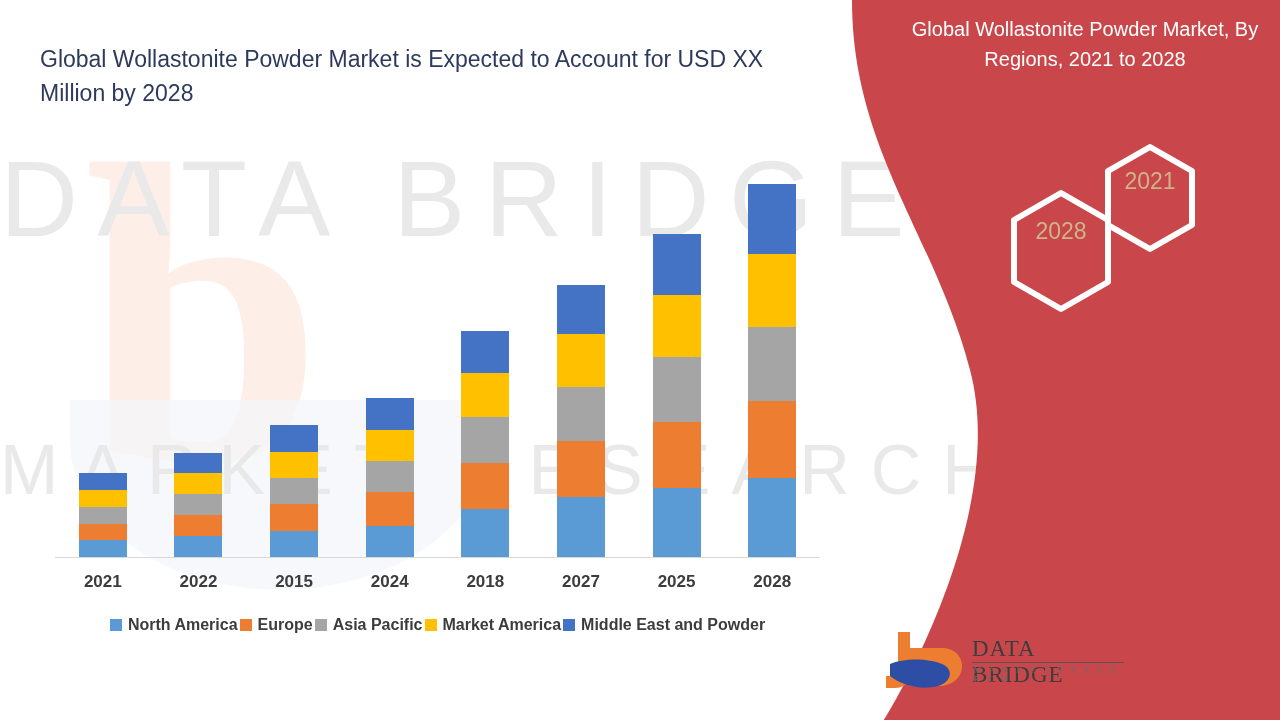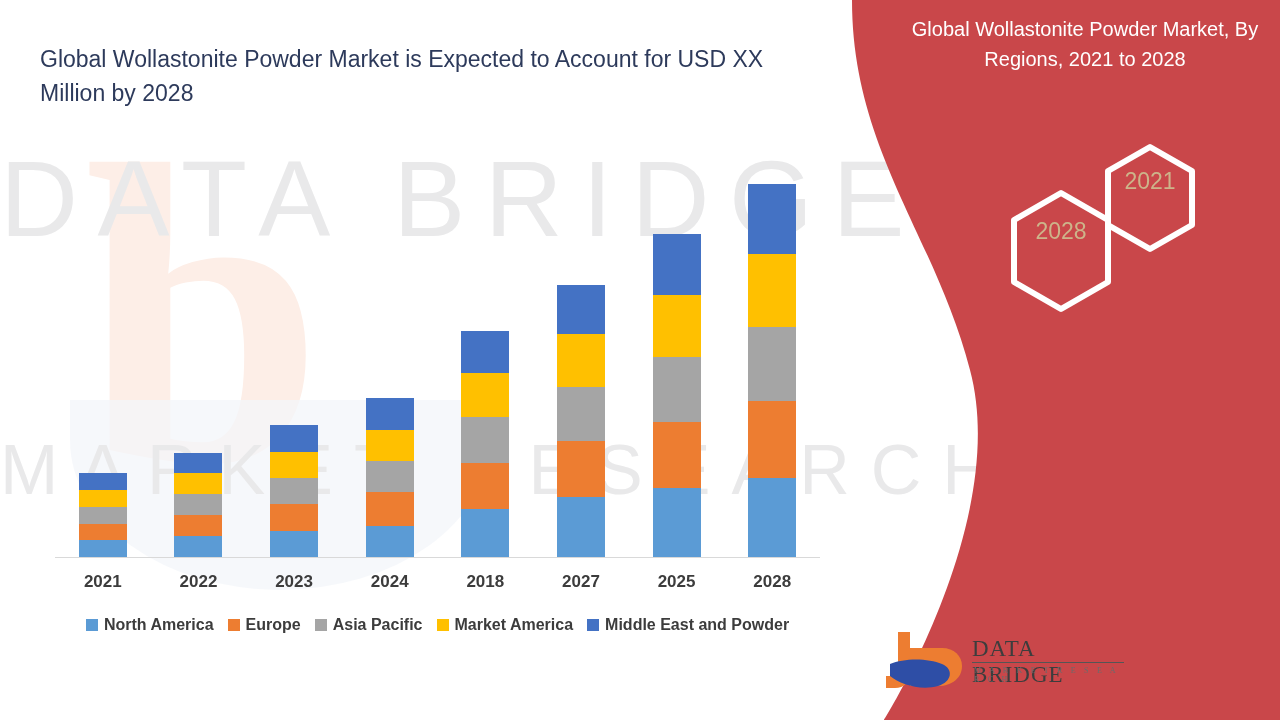--- a/index.html
+++ b/index.html
@@ -48,21 +48,21 @@
   .seg{width:100%;}
 
   .xlabels{
     position:absolute;left:55px;top:572px;width:765px;height:28px;
     display:flex;justify-content:space-around;
   }
   .xlabel{width:95px;text-align:center;color:#3c3c3c;font-size:17px;font-weight:700;}
 
   .legend{
     position:absolute;left:55px;top:616px;width:765px;
-    display:flex;justify-content:center;align-items:center;gap:14px;
+    display:flex;justify-content:center;align-items:center;gap:2px;
   }
   .legend-item{display:flex;align-items:center;gap:6px;}
   .legend-swatch{width:12px;height:12px;display:inline-block;}
   .legend-label{color:#3c3c3c;font-size:16px;font-weight:700;white-space:nowrap;}
 
   
   .red-panel{
     position:absolute;left:0;top:0;width:1280px;height:720px;
     pointer-events:none;
   }
@@ -185,21 +185,21 @@
           <div class="seg" style="height: 74.1821px; background: rgb(165, 165, 165);"></div>
           <div class="seg" style="height: 76.2717px; background: rgb(237, 125, 49);"></div>
           <div class="seg" style="height: 79.4062px; background: rgb(91, 155, 213);"></div>
         </div>
       </div>
     </div>
   <div class="axis-line"></div>
   <div class="xlabels" id="xlabels">
       <div class="xlabel">2021</div>
       <div class="xlabel">2022</div>
-      <div class="xlabel">2023</div>
+      <div class="xlabel">2015</div>
       <div class="xlabel">2024</div>
       <div class="xlabel">2018</div>
       <div class="xlabel">2027</div>
       <div class="xlabel">2025</div>
       <div class="xlabel">2028</div>
     </div>
   <div class="legend" id="legend">
       <div class="legend-item">
         <span class="legend-swatch" style="background: rgb(91, 155, 213);"></span>
         <span class="legend-label">North America</span>

